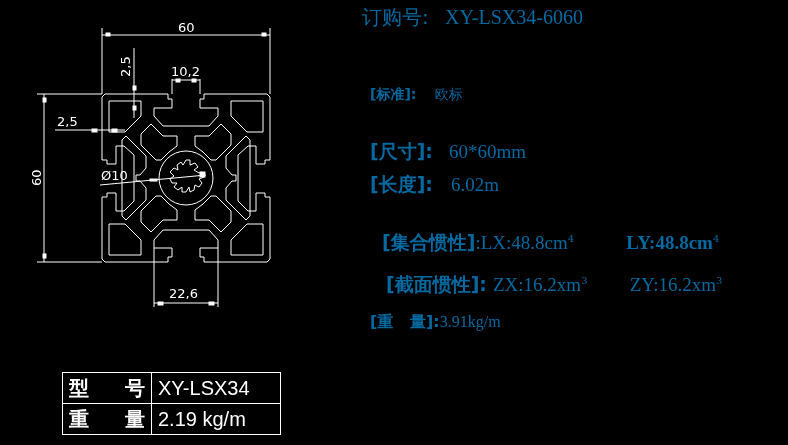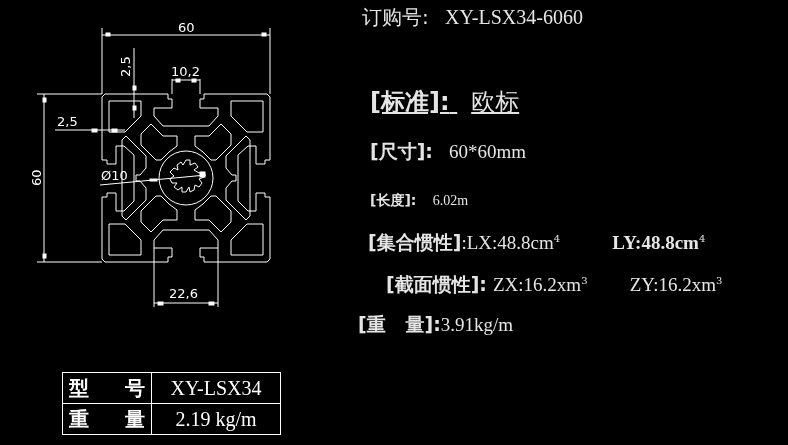--- a/index.html
+++ b/index.html
@@ -1,36 +1,36 @@
 <!DOCTYPE html>
 <html><head>
 <meta charset="utf-8">
 <style>
   html, body { margin: 0; padding: 0; background: #000; }
   body { width: 788px; height: 445px; position: relative; overflow: hidden; font-family: "DejaVu Serif", serif; color: #fff; }
   #drawing { position: absolute; left: 0; top: 0; width: 788px; height: 445px; }
-  .spec { position: absolute; white-space: nowrap; color: #e5e5e5; }
+  .spec { position: absolute; white-space: nowrap; color: #0369a1; }
   .spec .lbl { font-family: "DejaVu Sans", sans-serif; font-weight: bold; }
   .spec .val { font-family: "Liberation Serif", "DejaVu Serif", serif; }
   #order { left: 362px; top: 4px; font-size: 20px; }
   #order .lbl { font-weight: normal; }
-  #s1 { left: 370px; top: 86px; font-size: 24px; text-decoration: underline; }
+  #s1 { left: 370px; top: 86px; font-size: 14px; }
   #s2 { left: 370px; top: 139px; font-size: 19px; }
-  #s3 { left: 370px; top: 192px; font-size: 14px; }
-  #s4 { left: 368px; top: 230px; font-size: 19px; text-align: center; }
+  #s3 { left: 370px; top: 172px; font-size: 19px; }
+  #s4 { left: 382px; top: 230px; font-size: 19px; text-align: center; }
   #s5 { left: 386px; top: 272px; font-size: 19px; }
-  #s6 { left: 358px; top: 312px; font-size: 19px; }
+  #s6 { left: 370px; top: 312px; font-size: 16px; }
   .sup { font-size: 10px; vertical-align: super; }
   .gap { display: inline-block; width: 40px; }
   .sans-b { font-family: "Liberation Sans", sans-serif; font-weight: bold; }
   #spec-table { position: absolute; left: 62px; top: 372px; border-collapse: collapse; }
   #spec-table td { border: 1px solid #fff; height: 30px; padding: 0 6px; font-size: 20px; color: #fff; }
   #spec-table td.k { width: 76px; font-family: "DejaVu Sans", sans-serif; font-weight: bold; letter-spacing: 0; }
   #spec-table td.k span { display: flex; justify-content: space-between; }
-  #spec-table td.v { width: 116px; text-align: center; font-family: Liberation Serif, serif; }
+  #spec-table td.v { width: 116px; text-align: left; font-family: Liberation Sans, sans-serif; }
 </style>
 </head>
 <body>
 
 <svg id="drawing" viewBox="0 0 788 445" xmlns="http://www.w3.org/2000/svg">
   <g fill="none" stroke="#fff" stroke-width="1">
 
     <g>
 
       <path d="

